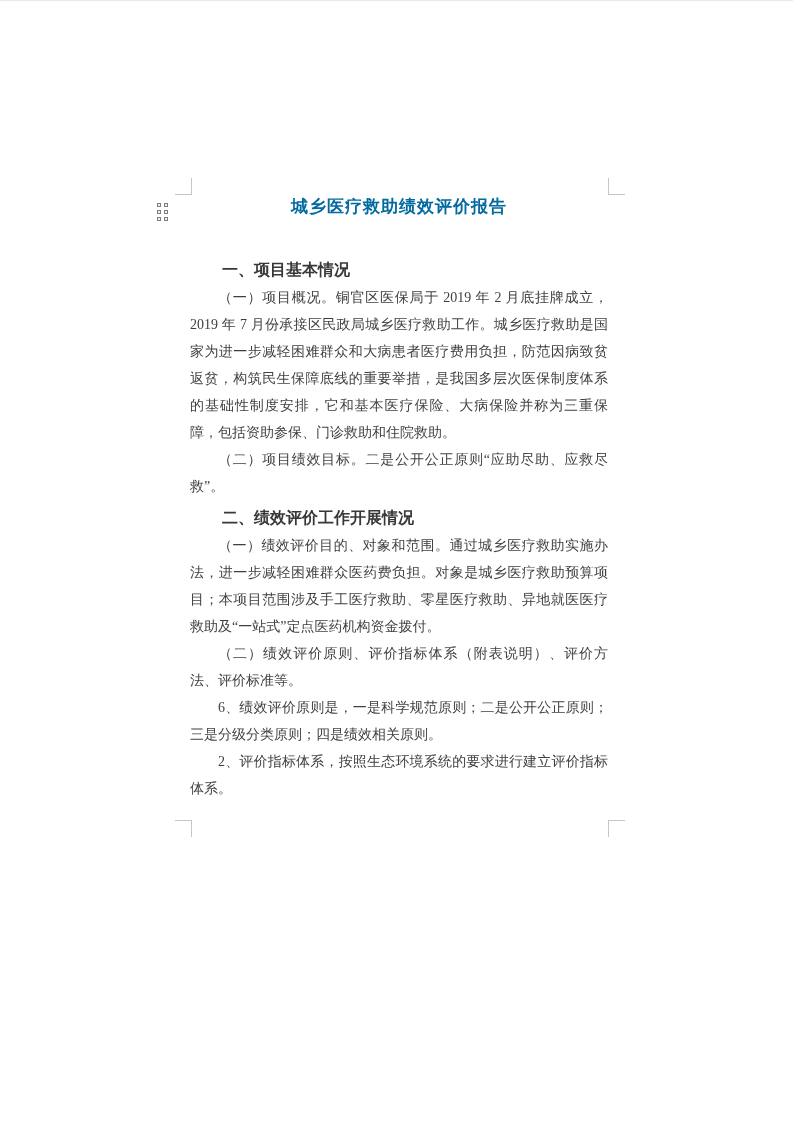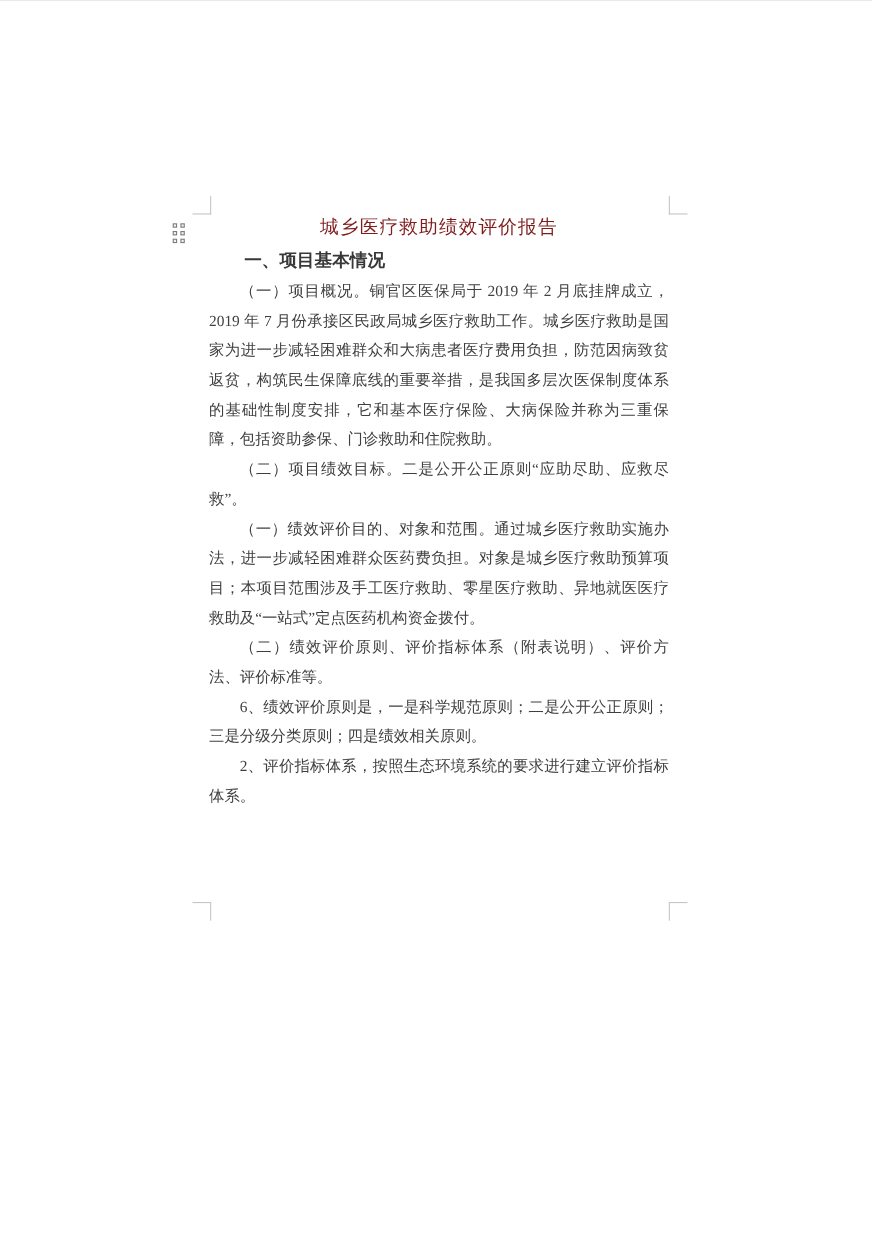--- a/index.html
+++ b/index.html
@@ -52,36 +52,36 @@
   }
   
   .content {
     position: absolute;
     left: 190px;
     top: 190px;
     width: 418px;
   }
   .doc-title {
     font-family: "Liberation Sans", "DejaVu Sans", sans-serif;
-    font-weight: normal;
+    font-weight: bold;
     font-size: 17px;
     line-height: 34px;
     text-align: center;
     letter-spacing: 1px;
-    color: #7f1d1d;
+    color: #0369a1;
   }
   .heading {
     font-family: "Liberation Sans", "DejaVu Sans", sans-serif;
     font-weight: bold;
     font-size: 16px;
     line-height: 28px;
     text-indent: 2em;
     color: #383838;
   }
-  .heading.first { }
+  .heading.first { margin-top: 32px; }
   .heading.second { margin-top: 4px; }
   .content p {
     margin: 0;
     font-size: 14px;
     line-height: 27px;
     text-align: justify;
     text-indent: 2em;
     color: #3f3f3f;
   }
 </style>
@@ -109,20 +109,21 @@
   <div class="content">
 
     <div class="doc-title">城乡医疗救助绩效评价报告</div>
 
     <div class="heading first">一、项目基本情况</div>
 
     <p>（一）项目概况。铜官区医保局于 2019 年 2 月底挂牌成立，2019 年 7 月份承接区民政局城乡医疗救助工作。城乡医疗救助是国家为进一步减轻困难群众和大病患者医疗费用负担，防范因病致贫返贫，构筑民生保障底线的重要举措，是我国多层次医保制度体系的基础性制度安排，它和基本医疗保险、大病保险并称为三重保障，包括资助参保、门诊救助和住院救助。</p>
 
     <p>（二）项目绩效目标。二是公开公正原则“应助尽助、应救尽救”。</p>
 
+    <div class="heading second">二、绩效评价工作开展情况</div>
 
     <p>（一）绩效评价目的、对象和范围。通过城乡医疗救助实施办法，进一步减轻困难群众医药费负担。对象是城乡医疗救助预算项目；本项目范围涉及手工医疗救助、零星医疗救助、异地就医医疗救助及“一站式”定点医药机构资金拨付。</p>
 
     <p>（二）绩效评价原则、评价指标体系（附表说明）、评价方法、评价标准等。</p>
 
     <p>6、绩效评价原则是，一是科学规范原则；二是公开公正原则；三是分级分类原则；四是绩效相关原则。</p>
 
     <p>2、评价指标体系，按照生态环境系统的要求进行建立评价指标体系。</p>
 
   </div>

